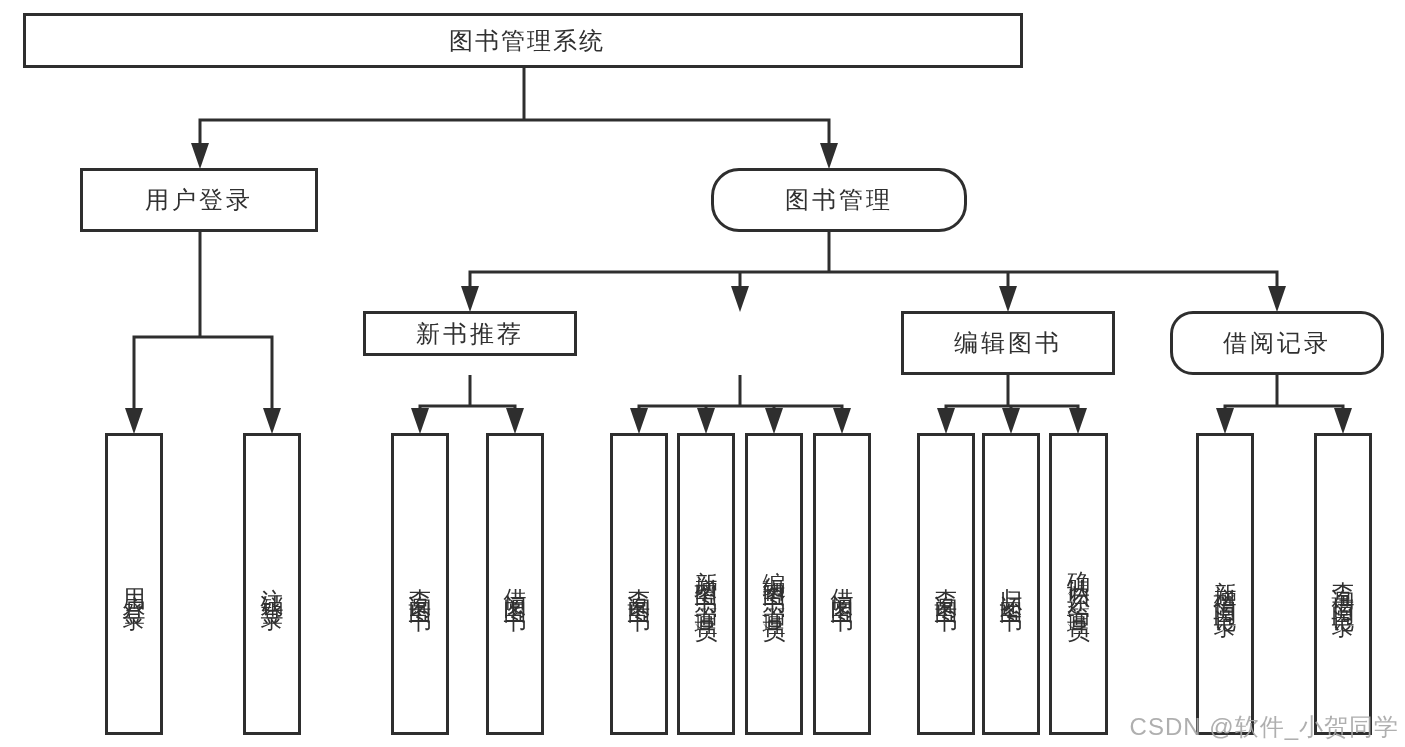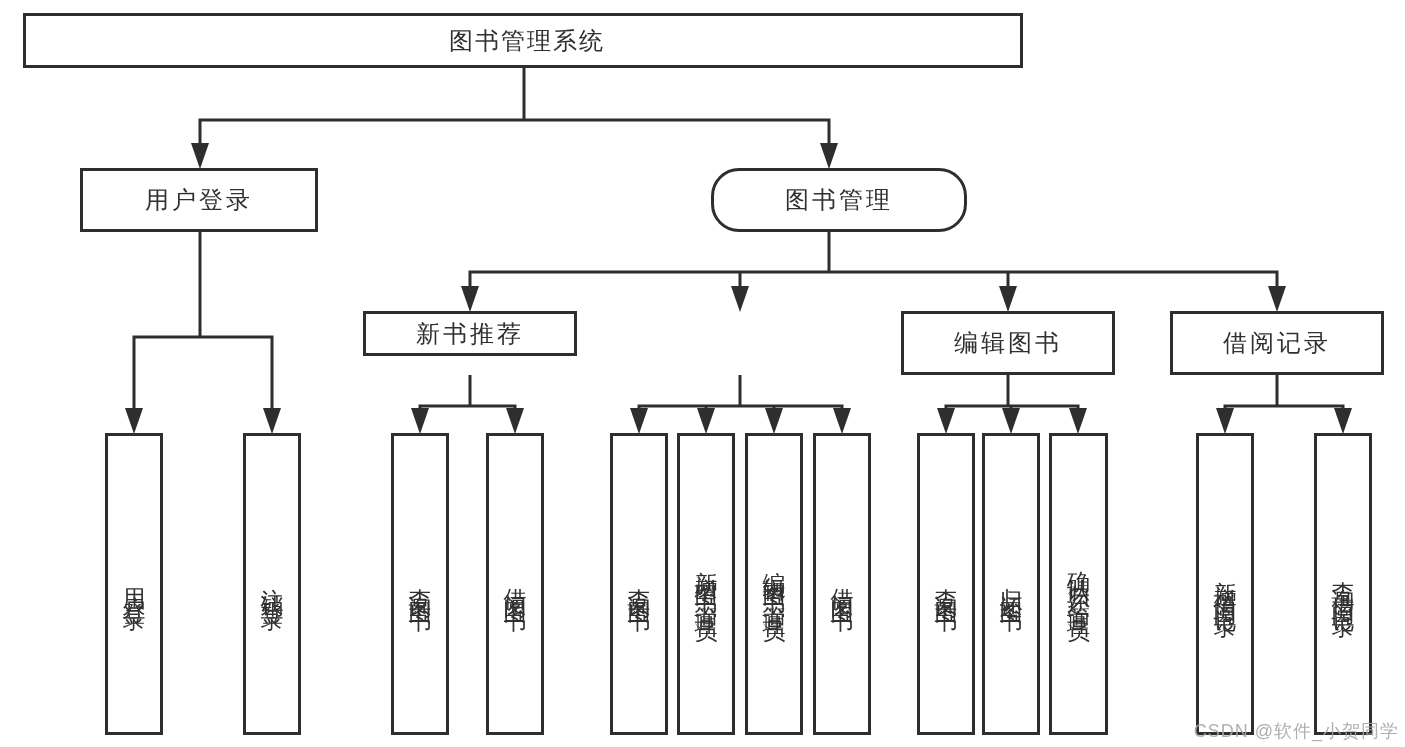--- a/index.html
+++ b/index.html
@@ -50,21 +50,21 @@
     writing-mode: vertical-rl;
     text-orientation: mixed;
     letter-spacing: 7px;
     line-height: 1;
     white-space: nowrap;
   }
   .watermark {
     position: absolute;
     right: 6px;
     bottom: 4px;
-    font-size: 18px;
+    font-size: 24px;
     color: rgba(168, 168, 168, 0.92);
     letter-spacing: 1px;
     z-index: 5;
     white-space: nowrap;
   }
 </style>
 </head>
 <body>
 
 <div class="canvas">
@@ -126,21 +126,21 @@
     </g>
   </svg>
 
   <div class="node h-node root-node" style="left:23px; top:13px; width:1000px; height:55px;">图书管理系统</div>
 
   <div class="node h-node" style="left:80px; top:168px; width:238px; height:64px;">用户登录</div>
   <div class="node h-node" style="left:711px; top:168px; width:256px; height:64px;border-radius:28px;">图书管理</div>
 
   <div class="node h-node" style="left:363px; top:311px; width:214px; height:45px;">新书推荐</div>
   <div class="node h-node" style="left:901px; top:311px; width:214px; height:64px;">编辑图书</div>
-  <div class="node h-node" style="left:1170px; top:311px; width:214px; height:64px;">借阅记录</div>
+  <div class="node h-node" style="left:1170px; top:311px; width:214px; height:64px;border-radius:23px;">借阅记录</div>
 
   <div class="node leaf-node" style="left:105px; top:433px; width:58px; height:302px;">
     <span class="v-text">用户登录</span>
   </div>
   <div class="node leaf-node" style="left:243px; top:433px; width:58px; height:302px;">
     <span class="v-text">注销登录</span>
   </div>
 
   <div class="node leaf-node" style="left:391px; top:433px; width:58px; height:302px;">
     <span class="v-text">查询图书</span>

